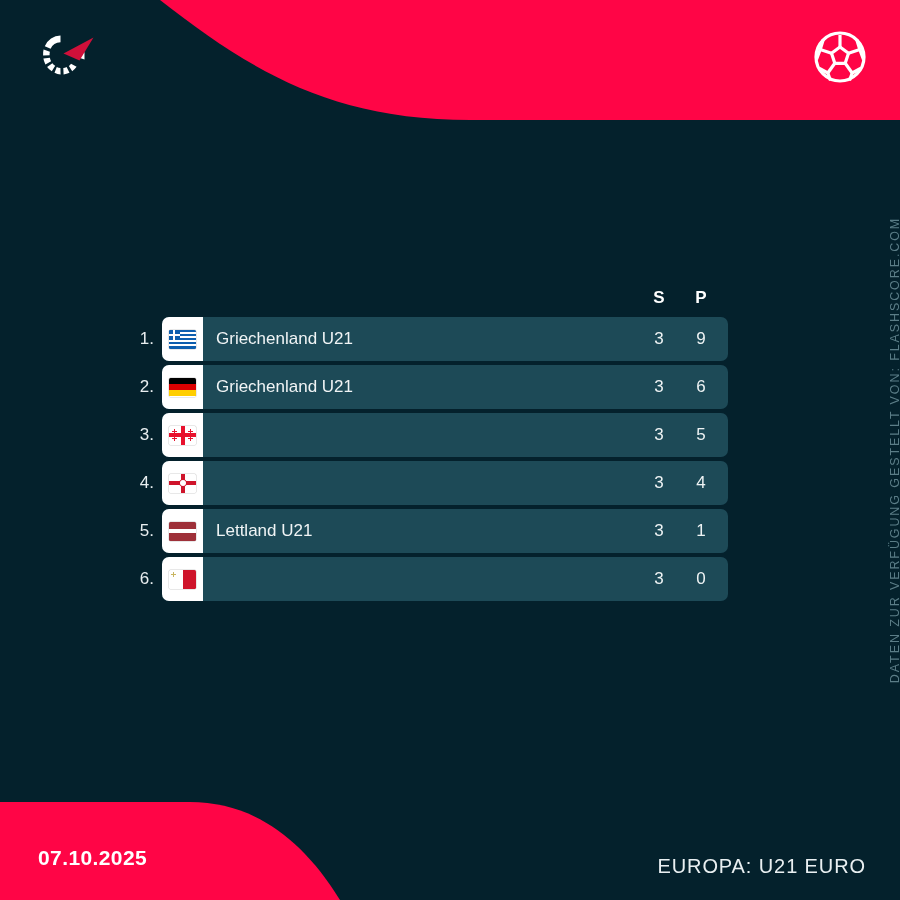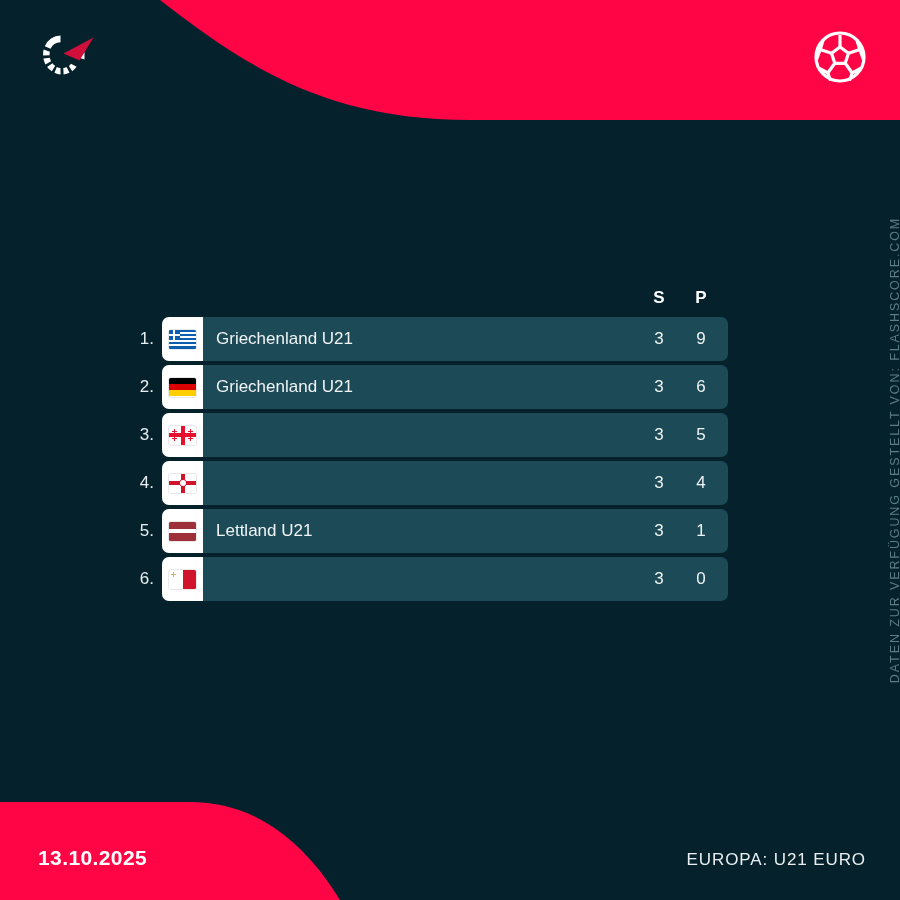--- a/index.html
+++ b/index.html
@@ -118,22 +118,22 @@
   #footer-band {
     position:absolute; bottom:0; left:0; width:900px; height:140px;
     overflow:hidden; z-index:2;
   }
   #footer-date {
     position:absolute; left:38px; bottom:30px;
     font-size:21px; font-weight:bold; color:#ffffff;
     letter-spacing:.4px; z-index:5;
   }
   #footer-comp {
-    position:absolute; right:34px; bottom:30px;
-    font-size:17px; color:#e9eff1; letter-spacing:.9px; z-index:5;margin-top:47px;
+    position:absolute; right:34px; bottom:22px;
+    font-size:20px; color:#e9eff1; letter-spacing:.9px; z-index:5;margin-top:47px;
   }
 </style>
 </head>
 <body>
 
 <div id="header-band">
   <svg width="900" height="120" viewBox="0 0 900 120">
     <path d="M900,0 L900,120 L470,120 C330,120 250,70 160,0 Z" fill="#ff0546"></path>
   </svg>
 </div>
@@ -280,14 +280,14 @@
 </div>
 
 <div id="side-credit">DATEN ZUR VERFÜGUNG GESTELLT VON: FLASHSCORE.COM</div>
 
 <div id="footer-band">
   <svg width="900" height="140" viewBox="0 0 900 140">
     <path d="M0,42 L190,42 C250,42 300,75 340,140 L0,140 Z" fill="#ff0546"></path>
   </svg>
 </div>
 
-<div id="footer-date">13.10.2025</div>
+<div id="footer-date">07.10.2025</div>
 <div id="footer-comp">EUROPA: U21 EURO</div>
 
 </body></html>

